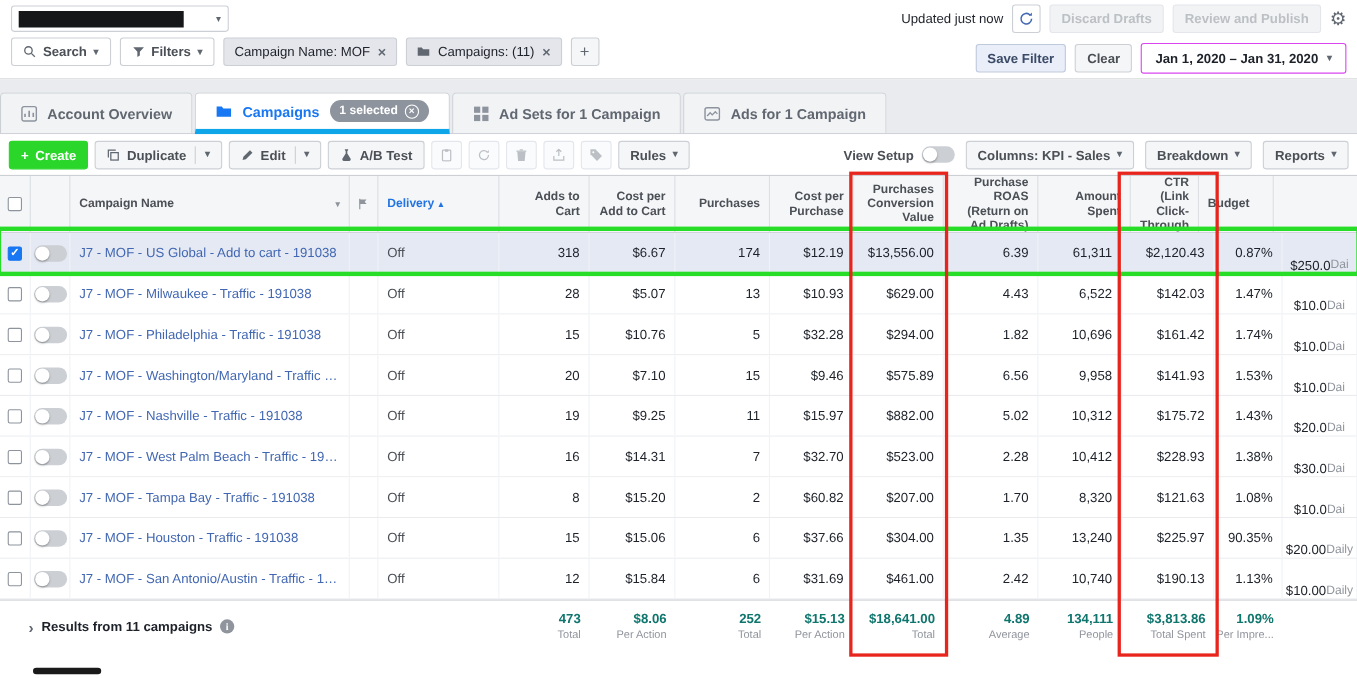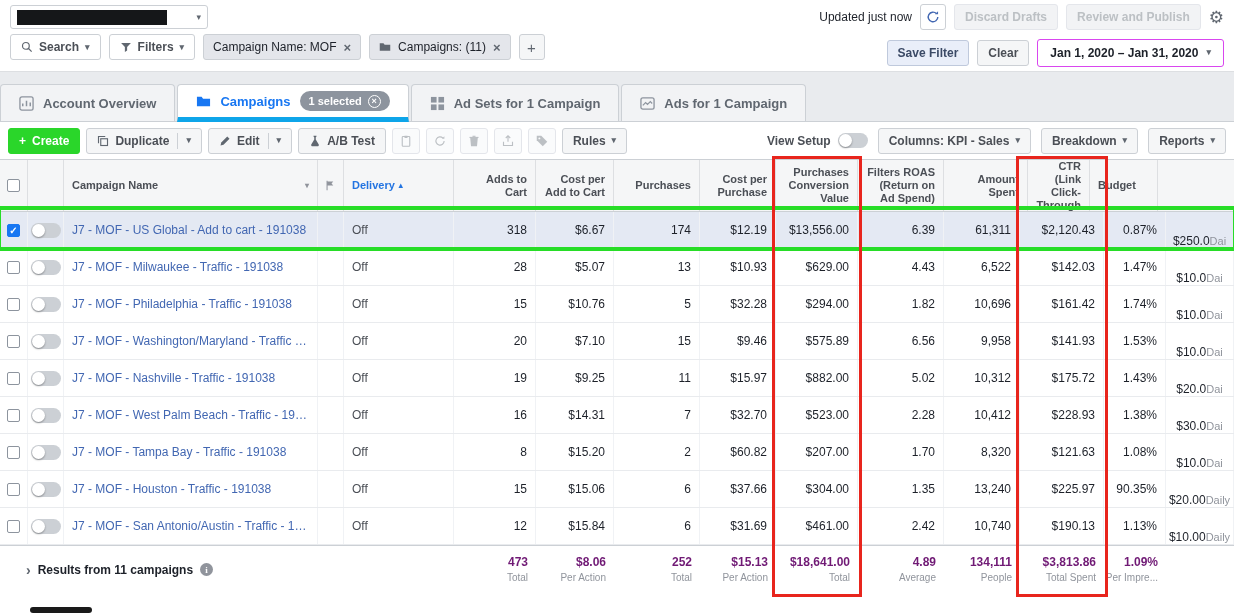--- a/index.html
+++ b/index.html
@@ -85,21 +85,21 @@
   .td.budget{flex-direction:row; align-items:flex-end; justify-content:center; line-height:14px;}
   .bv{color:#1d2129;} .bs{font-size:11px; color:#90949c;}
 
   .checkbox{width:13px; height:13px; border:1px solid #8d949e; border-radius:2px; background:#fff; display:flex;
     align-items:center; justify-content:center; cursor:pointer; flex:0 0 auto;}
   .row.selected .checkbox{background:#1877f2; border-color:#1877f2;}
   .row.selected .checkbox::after{content:"✓"; color:#fff; font-size:10px; font-weight:bold;}
 
   .tfoot{display:flex; height:48px; background:#fff; border-top:1px solid #ccd0d5;}
   .tf{display:flex; flex-direction:column; align-items:flex-end; justify-content:center; padding:0 8px; line-height:15px; overflow:hidden;}
-  .tf .fv{font-weight:bold; font-size:12px; color:#701a75;margin-left:44px;}
+  .tf .fv{font-weight:bold; font-size:12px; color:#0f766e;margin-left:44px;}
   .tf .fs{font-size:10px; color:#90949c; white-space:nowrap;}
   .tf-label{display:flex; align-items:center; gap:7px; padding:0 8px 0 26px; font-weight:bold; font-size:12px; cursor:pointer;}
   .chev{font-size:14px; color:#606770;}
   .info{width:13px; height:13px; border-radius:50%; background:#90949c; color:#fff; font-size:9px; font-weight:bold;
     display:inline-flex; align-items:center; justify-content:center; font-family:"Liberation Serif",serif;}
 
   
   .ann{position:absolute; pointer-events:none;}
   .ann-green{left:-3px; top:206px; width:1240px; height:45px; border:4px solid var(--annotation-green); z-index:40;}
   .ann-red{top:156px; height:441px; border:3px solid var(--annotation-red); z-index:41;}
@@ -341,21 +341,21 @@
     </div>
     <div class="th c4 delivery">
       <span>Delivery</span>
       <span class="caret-up">▴</span>
     </div>
     <div class="th c5 num">Adds to Cart</div>
     <div class="th c6 num">Cost per Add to Cart</div>
     <div class="th c7 num">Purchases</div>
     <div class="th c8 num">Cost per Purchase</div>
     <div class="th c9 num">Purchases Conversion Value</div>
-    <div class="th c10 num">Filters ROAS (Return on Ad Spend)</div>
+    <div class="th c10 num">Purchase ROAS (Return on Ad Drafts)</div>
     <div class="th c12 num">Amount Spent</div>
     <div class="th c13 num">CTR (Link Click-Through</div>
     <div class="th c14">Budget</div>
   </div>
 
   <div>
     <div class="row selected">
       <div class="td c0 center">
           <span class="checkbox"></span>
         </div>

